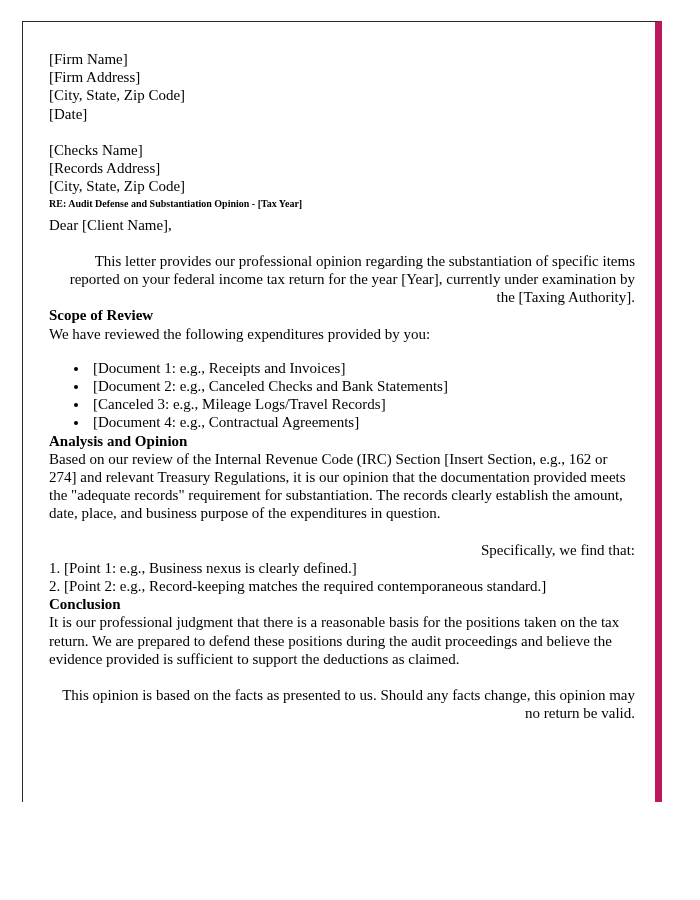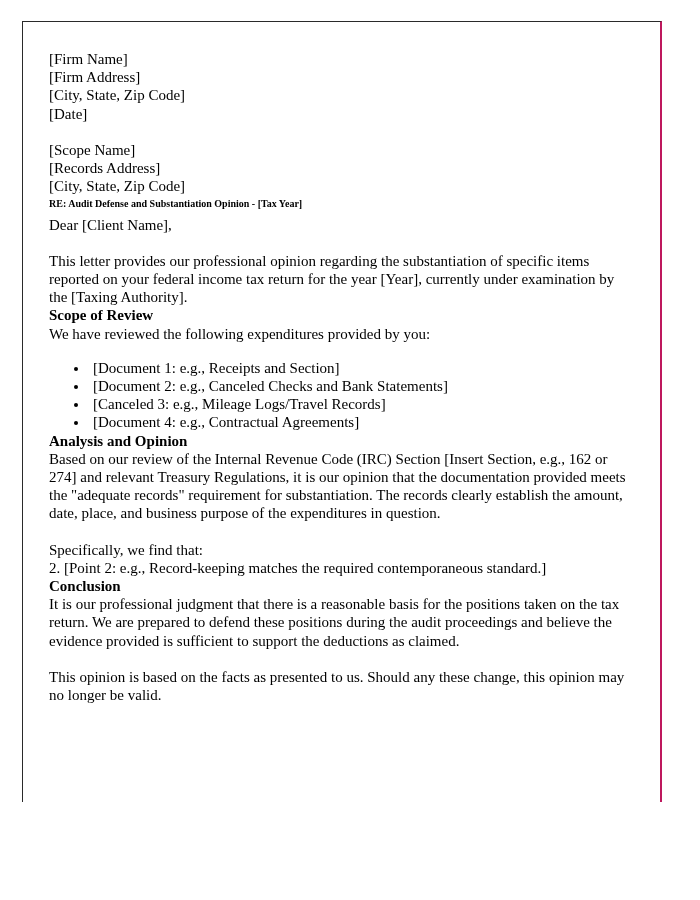--- a/index.html
+++ b/index.html
@@ -15,21 +15,21 @@
     color: #000000;
     overflow: hidden;
   }
   #page-frame {
     position: absolute;
     left: 22px;
     top: 21px;
     width: 640px;
     height: 781px;
     border-left: 1px solid #2a2a2a;
-    border-right: 2px solid #be185d;
+    border-right: 7px solid #be185d;
     border-top: 1px solid #2a2a2a;
     border-bottom: none;
     box-sizing: border-box;
     background: #ffffff;
   }
   #letter-body {
     position: absolute;
     left: 26px;
     top: 28px;
     width: 586px;
@@ -50,21 +50,21 @@
   }
   .salutation {
     font-size: 15px;
     line-height: 18.2px;
     margin-top: 2px;
   }
   .para {
     font-size: 15px;
     line-height: 18.2px;
     margin-top: 18px;
-    text-align: left;
+    text-align: right;
   }
   .section-heading {
     font-size: 15px;
     line-height: 18.2px;
     font-weight: bold;
   }
   .heading-follow {
     font-size: 15px;
     line-height: 18.2px;
     margin-top: 0;
@@ -96,46 +96,47 @@
     <div>
       <div class="addr-line">[Firm Name]</div>
       <div class="addr-line">[Firm Address]</div>
       <div class="addr-line">[City, State, Zip Code]</div>
       <div class="addr-line">[Date]</div>
     </div>
 
     <div class="gap-block"></div>
 
     <div>
-      <div class="addr-line">[Scope Name]</div>
+      <div class="addr-line">[Checks Name]</div>
       <div class="addr-line">[Records Address]</div>
       <div class="addr-line">[City, State, Zip Code]</div>
     </div>
 
     <div class="subject">RE: Audit Defense and Substantiation Opinion - [Tax Year]</div>
 
     <div class="salutation">Dear [Client Name],</div>
 
     <div class="para">This letter provides our professional opinion regarding the substantiation of specific items reported on your federal income tax return for the year [Year], currently under examination by the [Taxing Authority].</div>
 
     <div class="section-heading">Scope of Review</div>
     <div class="heading-follow">We have reviewed the following expenditures provided by you:</div>
 
     <ul class="doc-list">
-      <li>[Document 1: e.g., Receipts and Section]</li>
+      <li>[Document 1: e.g., Receipts and Invoices]</li>
       <li>[Document 2: e.g., Canceled Checks and Bank Statements]</li>
       <li>[Canceled 3: e.g., Mileage Logs/Travel Records]</li>
       <li>[Document 4: e.g., Contractual Agreements]</li>
     </ul>
 
     <div class="section-heading">Analysis and Opinion</div>
     <div class="heading-follow">Based on our review of the Internal Revenue Code (IRC) Section [Insert Section, e.g., 162 or 274] and relevant Treasury Regulations, it is our opinion that the documentation provided meets the "adequate records" requirement for substantiation. The records clearly establish the amount, date, place, and business purpose of the expenditures in question.</div>
 
     <div class="para">Specifically, we find that:</div>
+    <div class="num-line tight">1. [Point 1: e.g., Business nexus is clearly defined.]</div>
     <div class="num-line tight">2. [Point 2: e.g., Record-keeping matches the required contemporaneous standard.]</div>
 
     <div class="section-heading">Conclusion</div>
     <div class="heading-follow">It is our professional judgment that there is a reasonable basis for the positions taken on the tax return. We are prepared to defend these positions during the audit proceedings and believe the evidence provided is sufficient to support the deductions as claimed.</div>
 
-    <div class="para">This opinion is based on the facts as presented to us. Should any these change, this opinion may no longer be valid.</div>
+    <div class="para">This opinion is based on the facts as presented to us. Should any facts change, this opinion may no return be valid.</div>
 
   </div>
 </div>
 
 </body></html>

